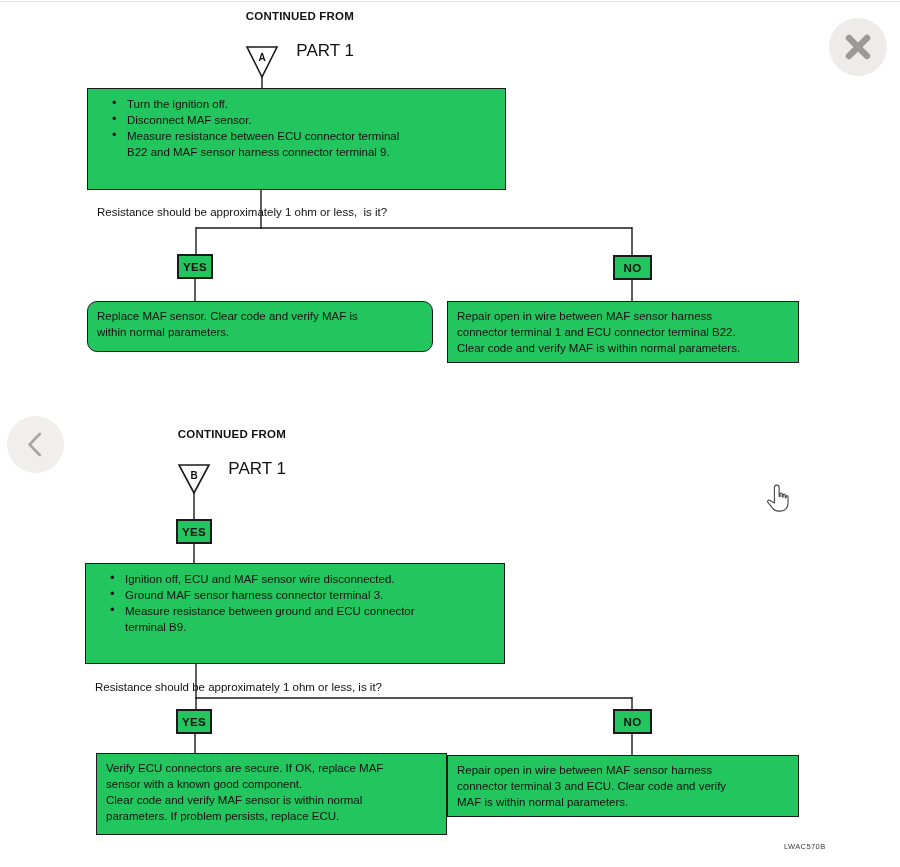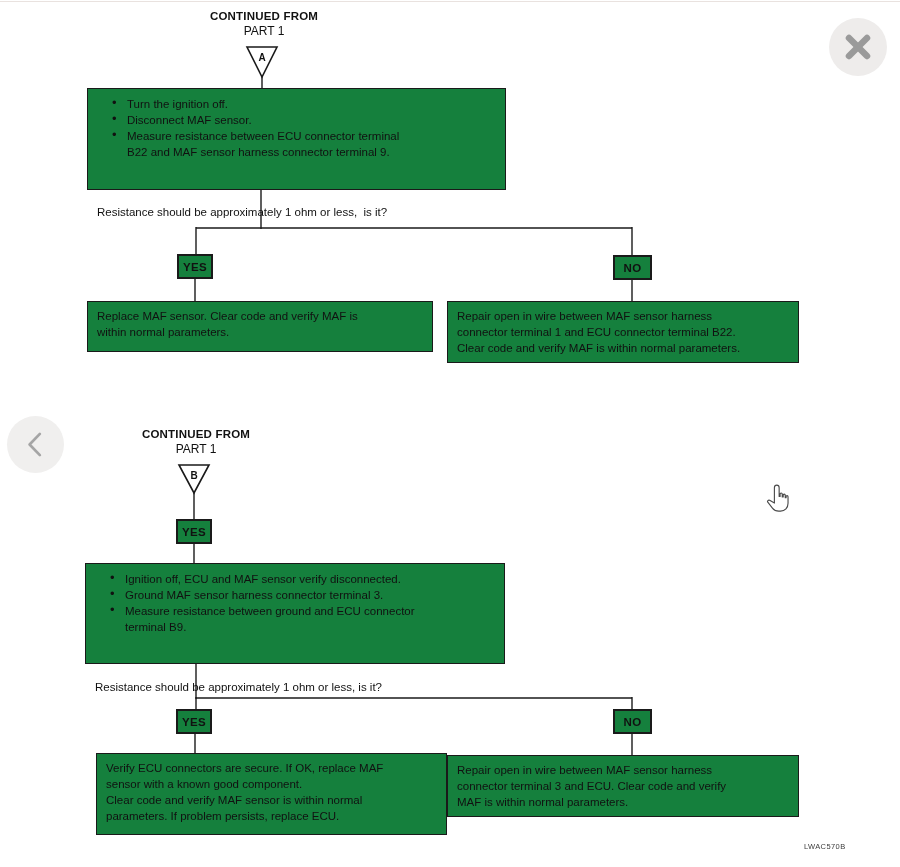--- a/index.html
+++ b/index.html
@@ -7,36 +7,36 @@
     position:relative;width:900px;height:867px;background:#ffffff;overflow:hidden;
     font-family:"Liberation Sans","DejaVu Sans",sans-serif;color:#111;
   }
   .top-hairline{position:absolute;left:0;top:1px;width:900px;height:1px;background:#e9e2df;}
   svg.overlay{position:absolute;left:0;top:0;z-index:1;}
   .overlay line, .overlay polygon{stroke:#1a1a1a;}
   .overlay line{stroke-width:1.4;}
   .overlay polygon{fill:#fff;stroke-width:1.6;}
   .overlay text{font-family:"Liberation Sans","DejaVu Sans",sans-serif;font-size:10px;font-weight:bold;fill:#111;}
 
-  .hdr{position:absolute;text-align:center;z-index:2;}
+  .hdr{position:absolute;text-align:right;z-index:2;}
   .hdr .l1{font-size:11.5px;font-weight:bold;letter-spacing:.2px;}
-  .hdr .l2{font-size:12px;margin-top:2px;}
+  .hdr .l2{font-size:17px;margin-top:19px;}
 
-  .box{position:absolute;box-sizing:border-box;background:#15803d;border:1.5px solid #1a1a1a;z-index:2;
+  .box{position:absolute;box-sizing:border-box;background:#22c55e;border:1.5px solid #1a1a1a;z-index:2;
        font-size:11.5px;line-height:16px;}
   .decision{padding:7px 8px 0 9px;}
   .bullets{margin-left:13px;}
   .b-item{position:relative;padding-left:17px;white-space:pre-wrap;}
   .b-item::before{content:"\2022";position:absolute;left:2px;top:-1px;font-size:13px;}
   .question{white-space:pre-wrap;margin-top:44px;}
   .outcome{padding:6px 8px 0 9px;white-space:pre-wrap;}
   .tag{border-width:2px;display:flex;align-items:center;justify-content:center;
        font-weight:bold;font-size:11.5px;letter-spacing:.3px;padding:8px;}
 
-  .diagram-code{position:absolute;left:804px;top:842px;font-size:7.5px;letter-spacing:.4px;color:#3c3c3c;z-index:2;}
+  .diagram-code{position:absolute;left:784px;top:842px;font-size:7.5px;letter-spacing:.4px;color:#3c3c3c;z-index:2;}
 
   .circle-btn{position:absolute;border-radius:50%;display:flex;align-items:center;justify-content:center;z-index:5;border:none;cursor:pointer;}
   #close-btn{left:829px;top:18px;width:58px;height:58px;background:#eeeceb;}
   #prev-btn{left:7px;top:416px;width:57px;height:57px;background:#f0efee;}
   #hand-cursor{position:absolute;left:764px;top:483px;z-index:6;}
 </style>
 </head>
 <body>
 
 <div id="canvas">
@@ -82,38 +82,38 @@
     <div class="question">Resistance should be approximately 1 ohm or less,  is it?</div>
   </div>
 
   <div class="box tag" style="left:177px;top:254px;width:36px;height:25px;">
     <span>YES</span>
   </div>
   <div class="box tag" style="left:613px;top:255px;width:39px;height:25px;">
     <span>NO</span>
   </div>
 
-  <div class="box outcome" style="left:87px;top:301px;width:346px;height:51px;">Replace MAF sensor. Clear code and verify MAF is
+  <div class="box outcome" style="left:87px;top:301px;width:346px;height:51px;border-radius:10px;">Replace MAF sensor. Clear code and verify MAF is
 within normal parameters.</div>
   <div class="box outcome" style="left:447px;top:301px;width:352px;height:62px;">Repair open in wire between MAF sensor harness
 connector terminal 1 and ECU connector terminal B22.
 Clear code and verify MAF is within normal parameters.</div>
 
   <div class="hdr" style="left:106px;top:428px;width:180px;">
     <div class="l1">CONTINUED FROM</div>
     <div class="l2">PART 1</div>
   </div>
 
   <div class="box tag" style="left:176px;top:519px;width:36px;height:25px;">
     <span>YES</span>
   </div>
 
   <div class="box decision" style="left:85px;top:563px;width:420px;height:101px;">
     <div class="bullets">
-      <div class="b-item">Ignition off, ECU and MAF sensor verify disconnected.</div>
+      <div class="b-item">Ignition off, ECU and MAF sensor wire disconnected.</div>
       <div class="b-item">Ground MAF sensor harness connector terminal 3.</div>
       <div class="b-item">Measure resistance between ground and ECU connector
 terminal B9.</div>
     </div>
     <div class="question">Resistance should be approximately 1 ohm or less, is it?</div>
   </div>
 
   <div class="box tag" style="left:176px;top:709px;width:36px;height:25px;">
     <span>YES</span>
   </div>

